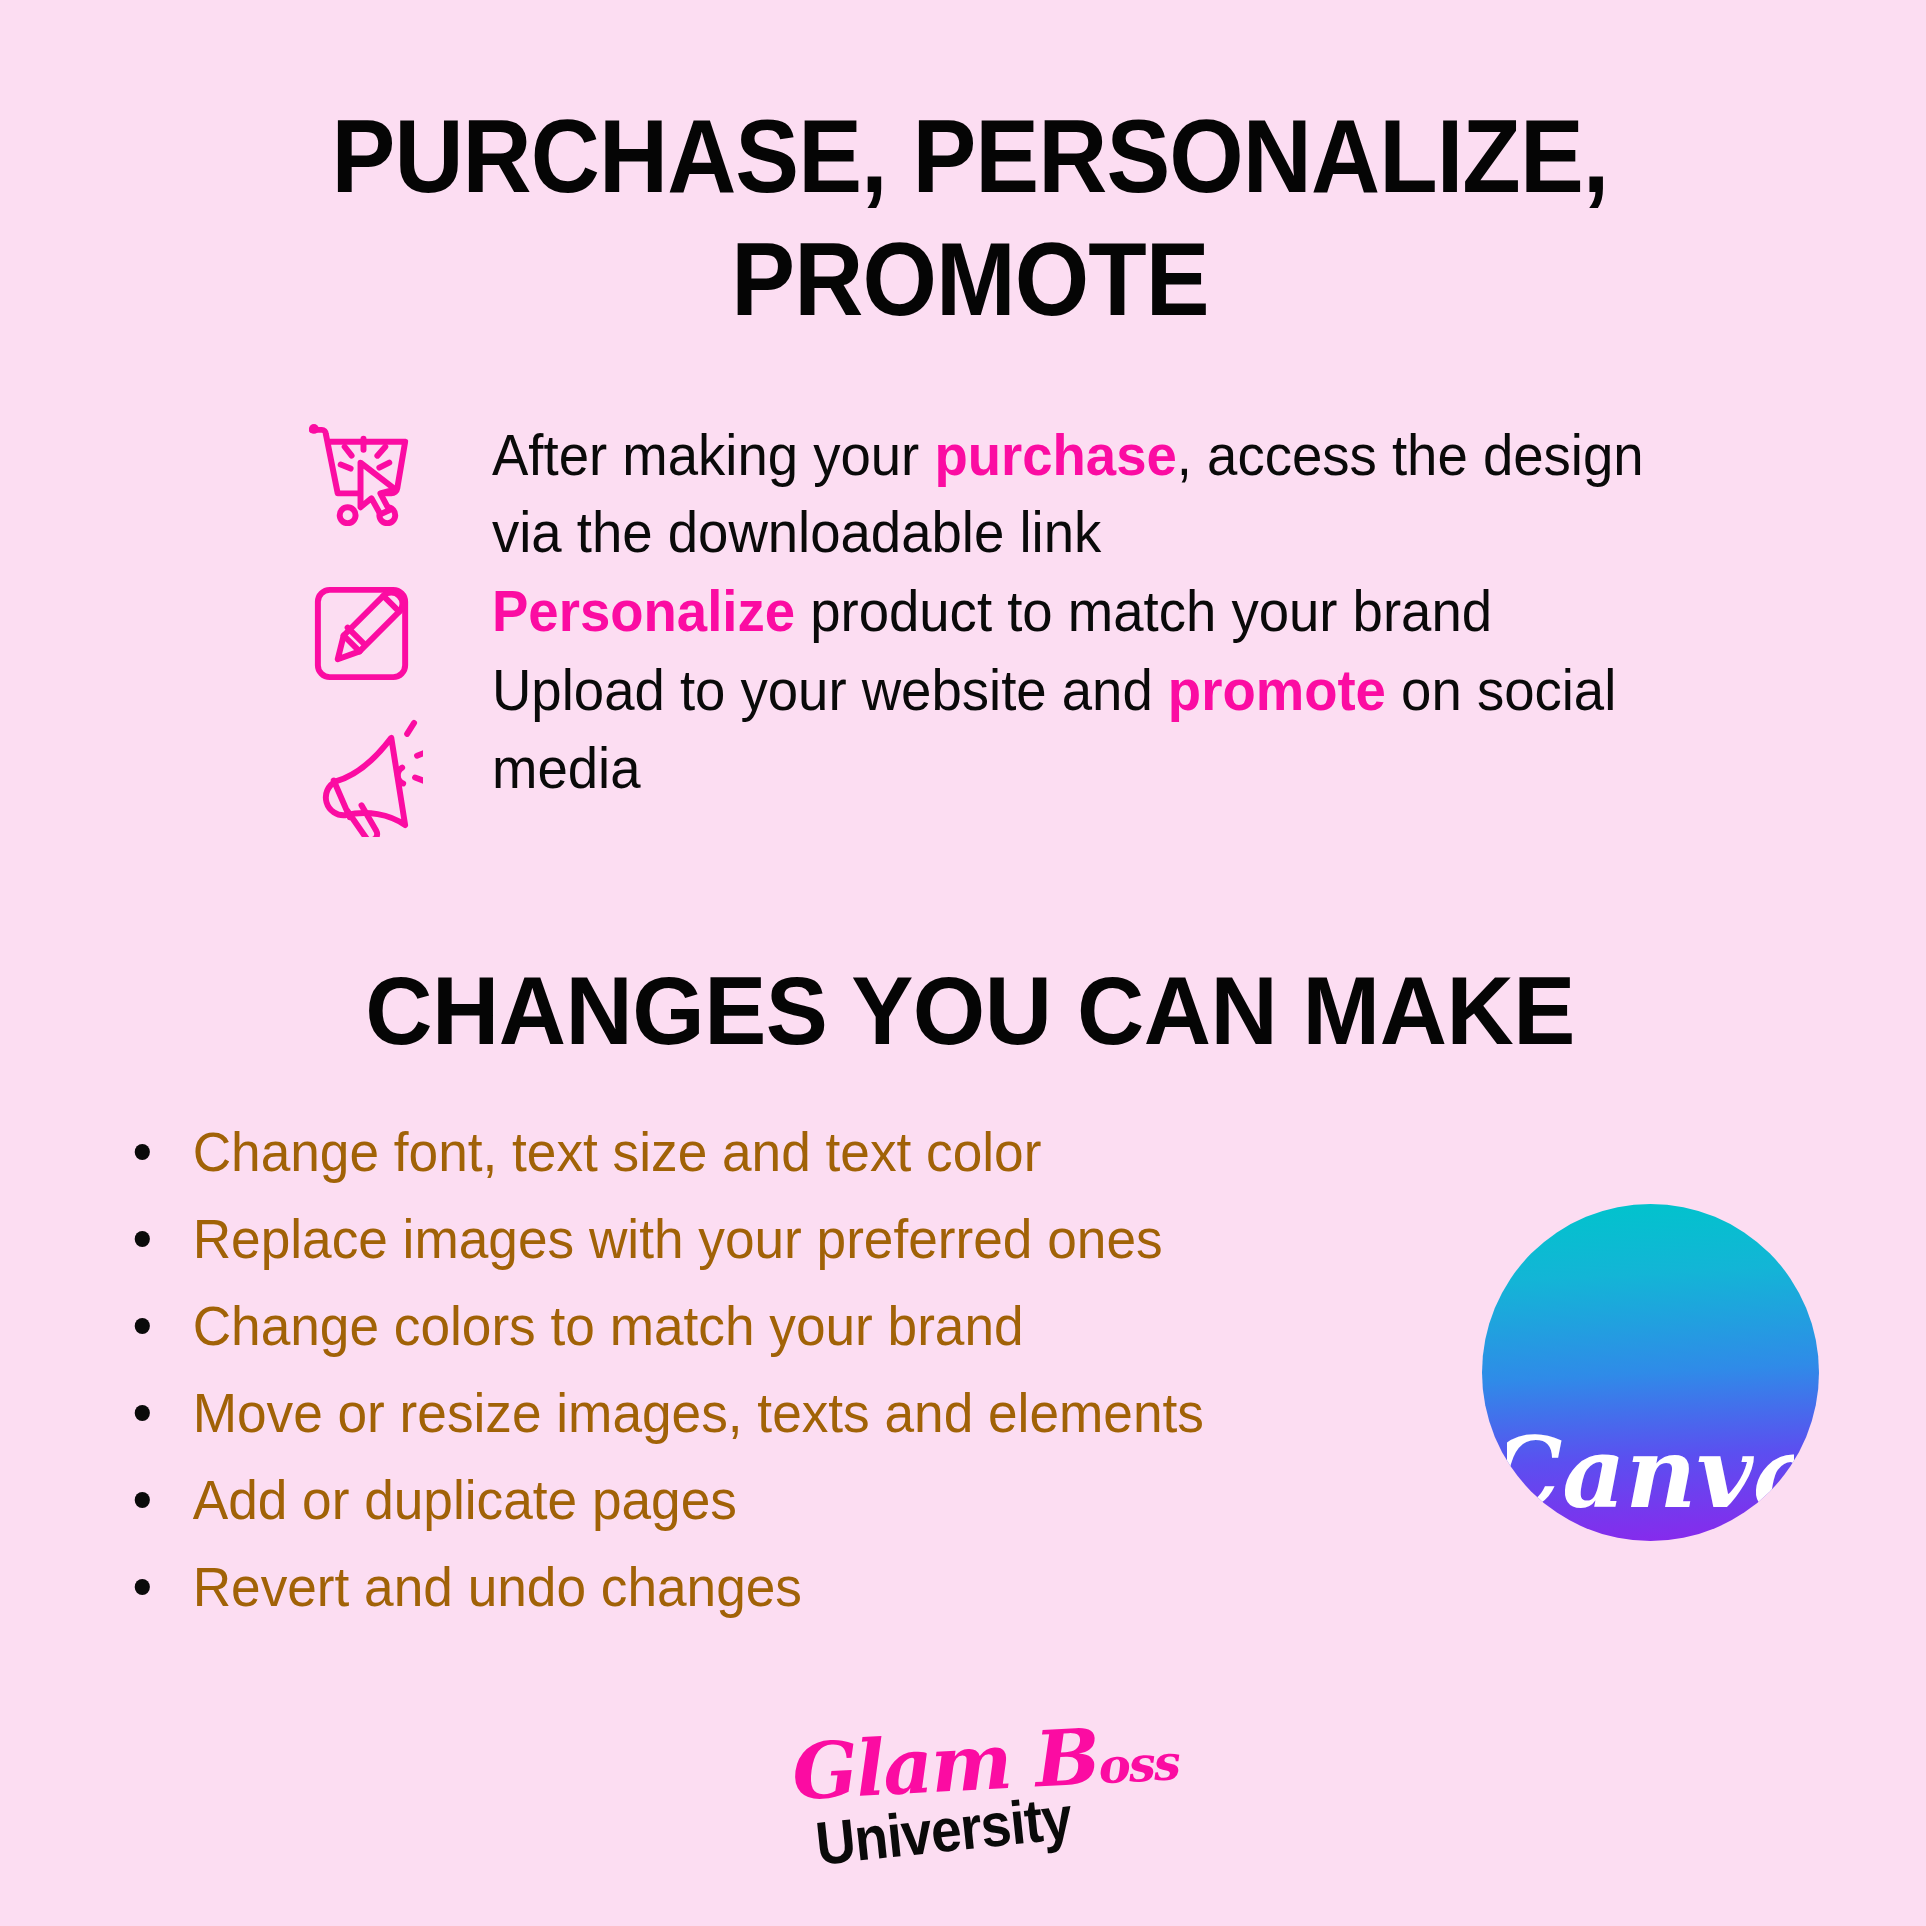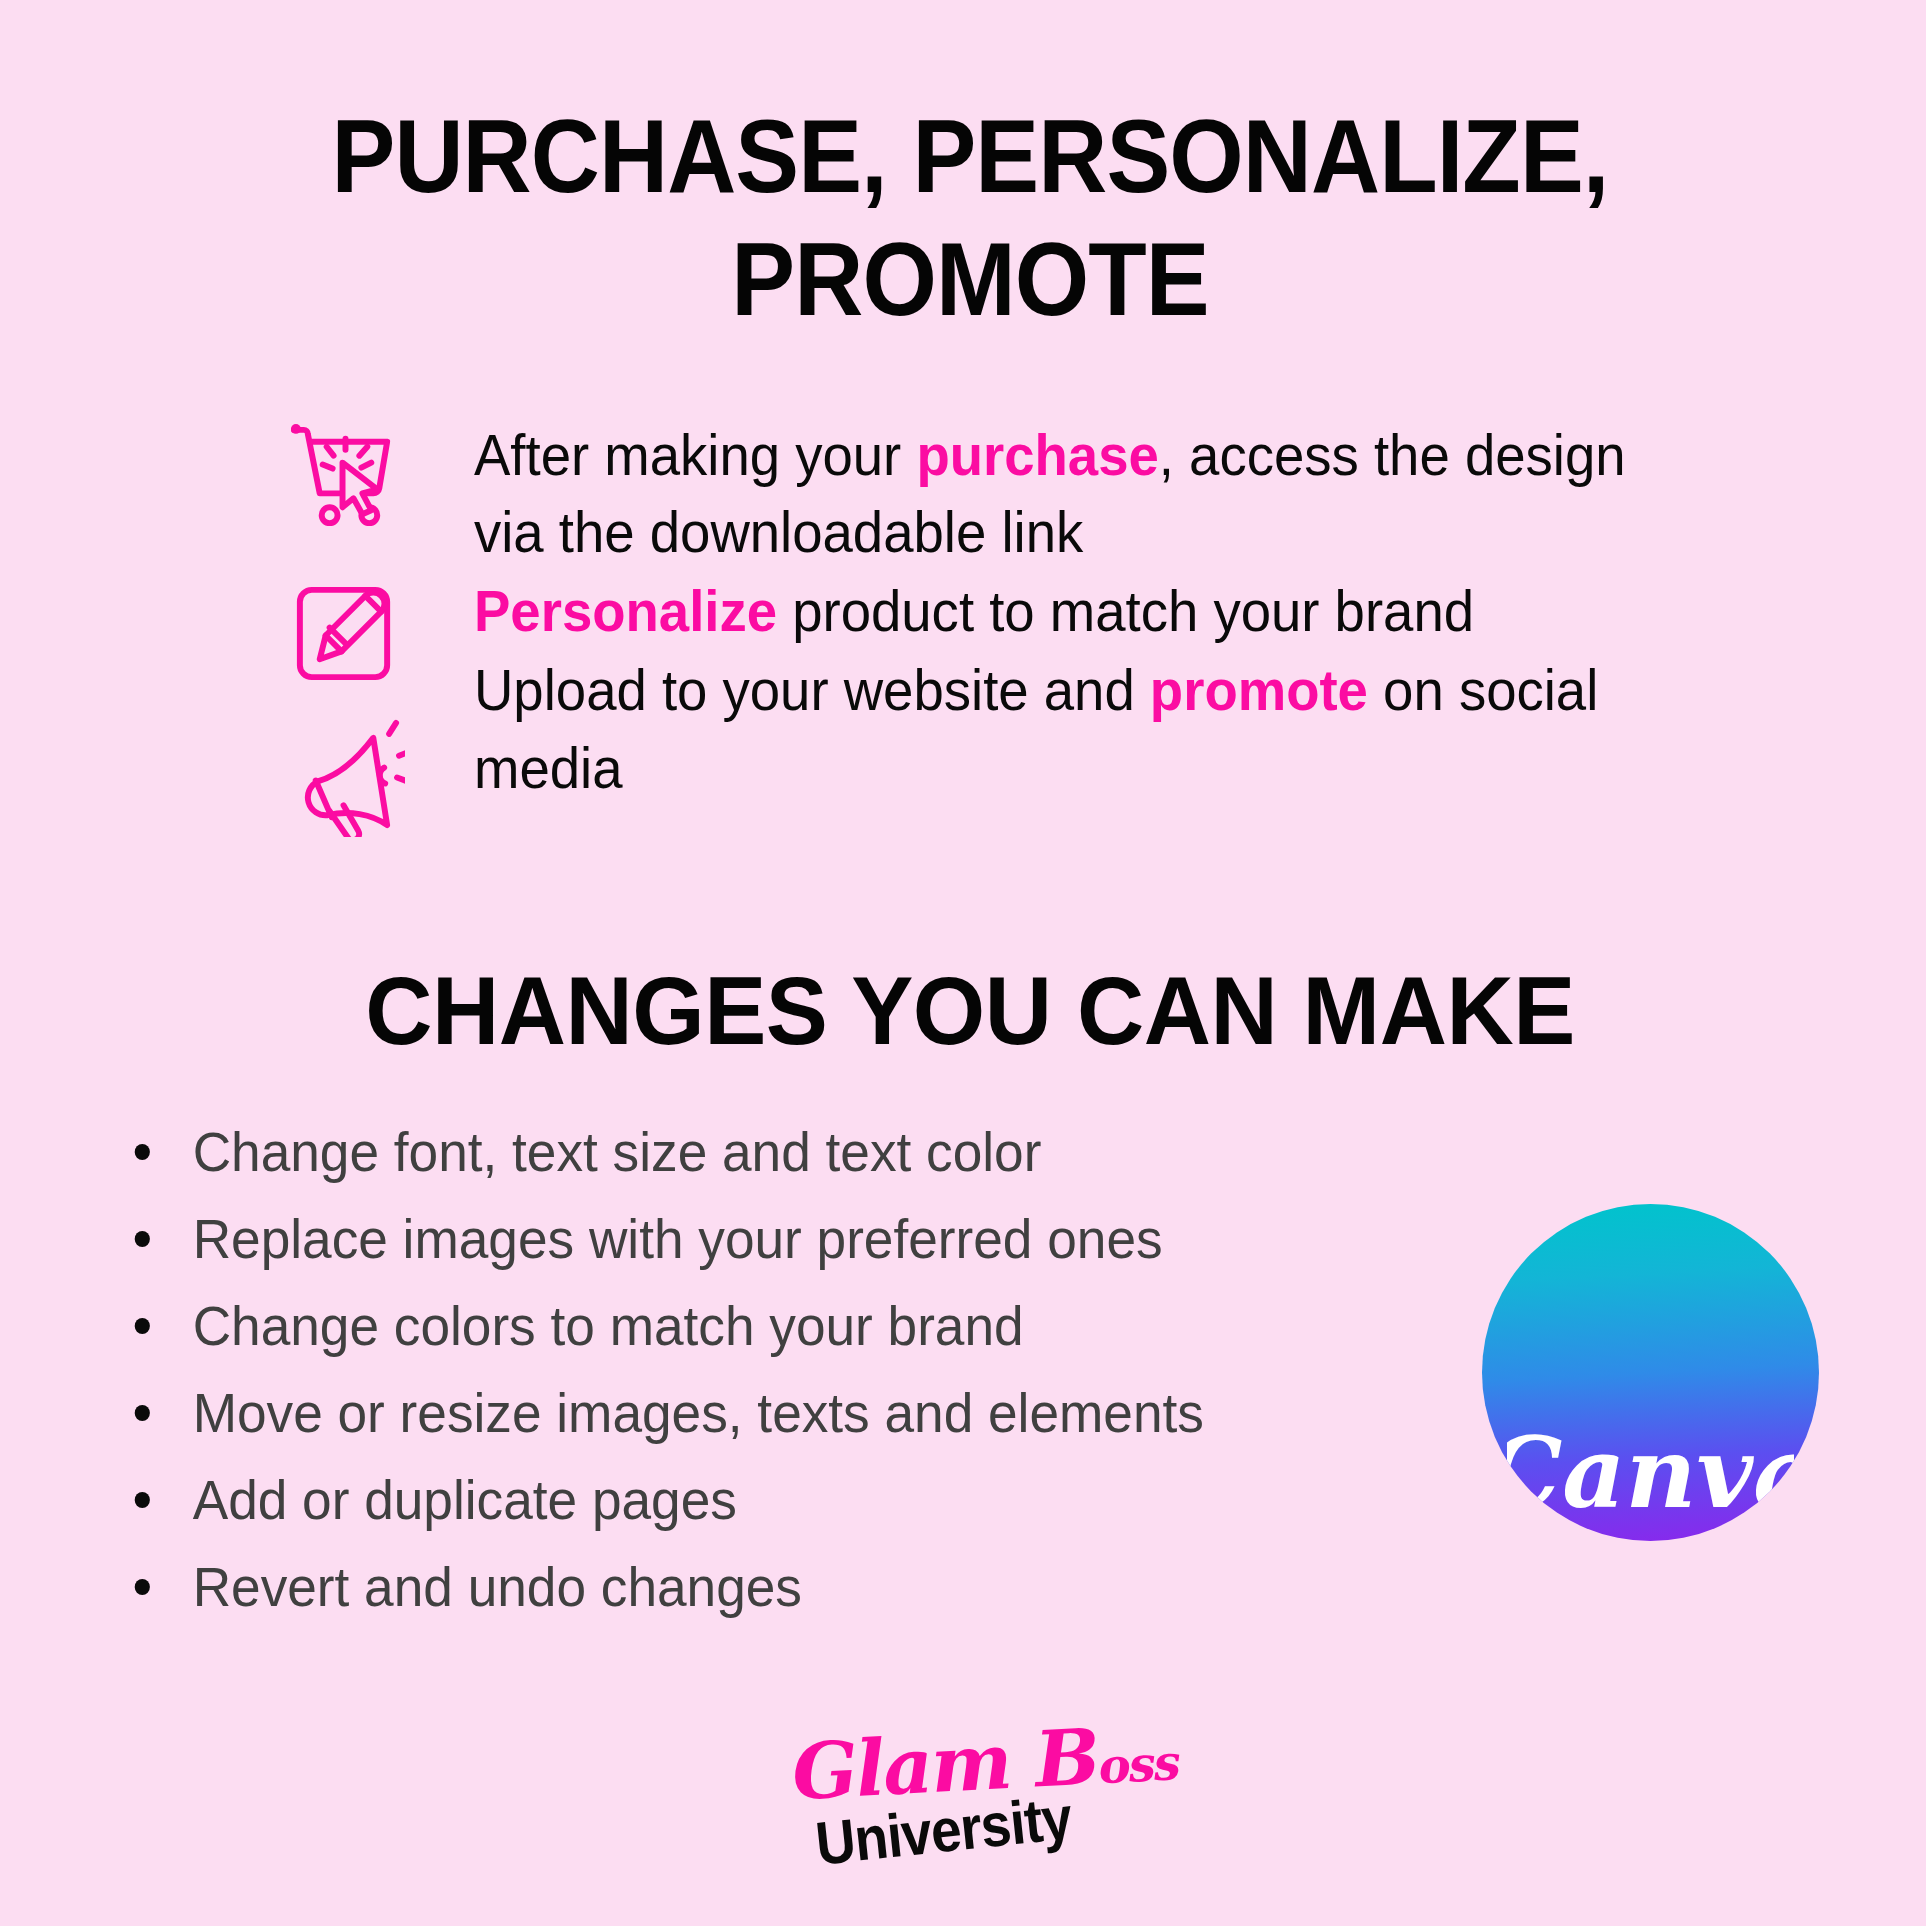--- a/index.html
+++ b/index.html
@@ -37,21 +37,21 @@
     color: #050505;
     transform: scaleX(0.92);
     transform-origin: center top;
     white-space: pre-line;
   }
 
   
   .steps {
     position: absolute;
     top: 416px;
-    left: 276px;
+    left: 294px;
     width: 1445px;
   }
   .steps-icons {
     position: absolute;
     left: 0;
     top: 0;
     width: 168px;
   }
   .step-icon {
     position: absolute;
@@ -99,21 +99,21 @@
     position: absolute;
     top: 1124px;
     left: 129px;
     width: 1386px;
     list-style: none;
     margin: 0;
     padding: 0;
     font-family: "Liberation Sans Narrow", "Liberation Sans", sans-serif;
     font-size: 56px;
     line-height: 1.0;
-    color: #404040;
+    color: #a16207;
   }
   .bullets li {
     position: relative;
     padding-left: 67px;
     margin-bottom: 31px;
     transform: scaleX(0.95);
     transform-origin: left center;
   }
   .bullets li::before {
     content: "";

